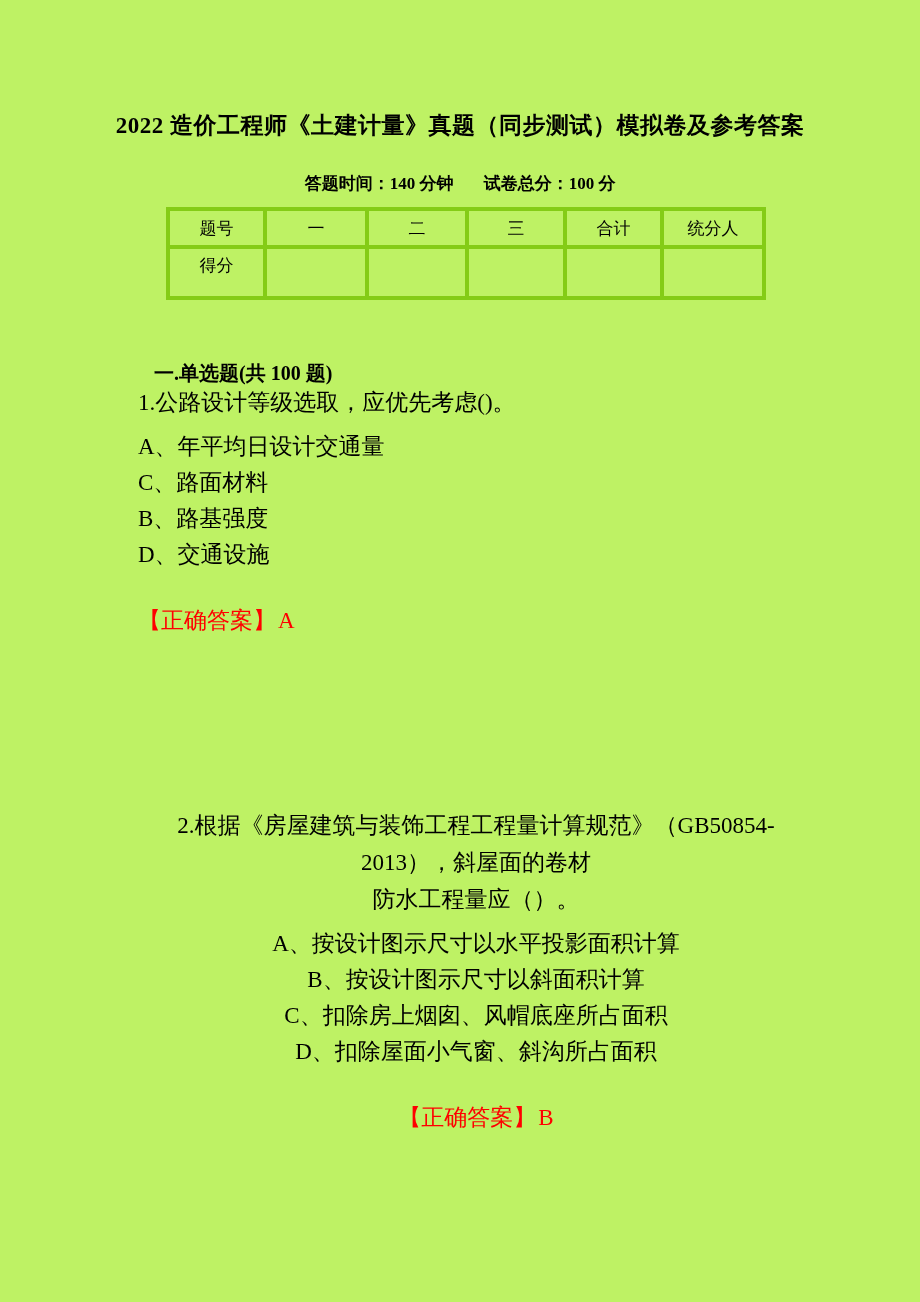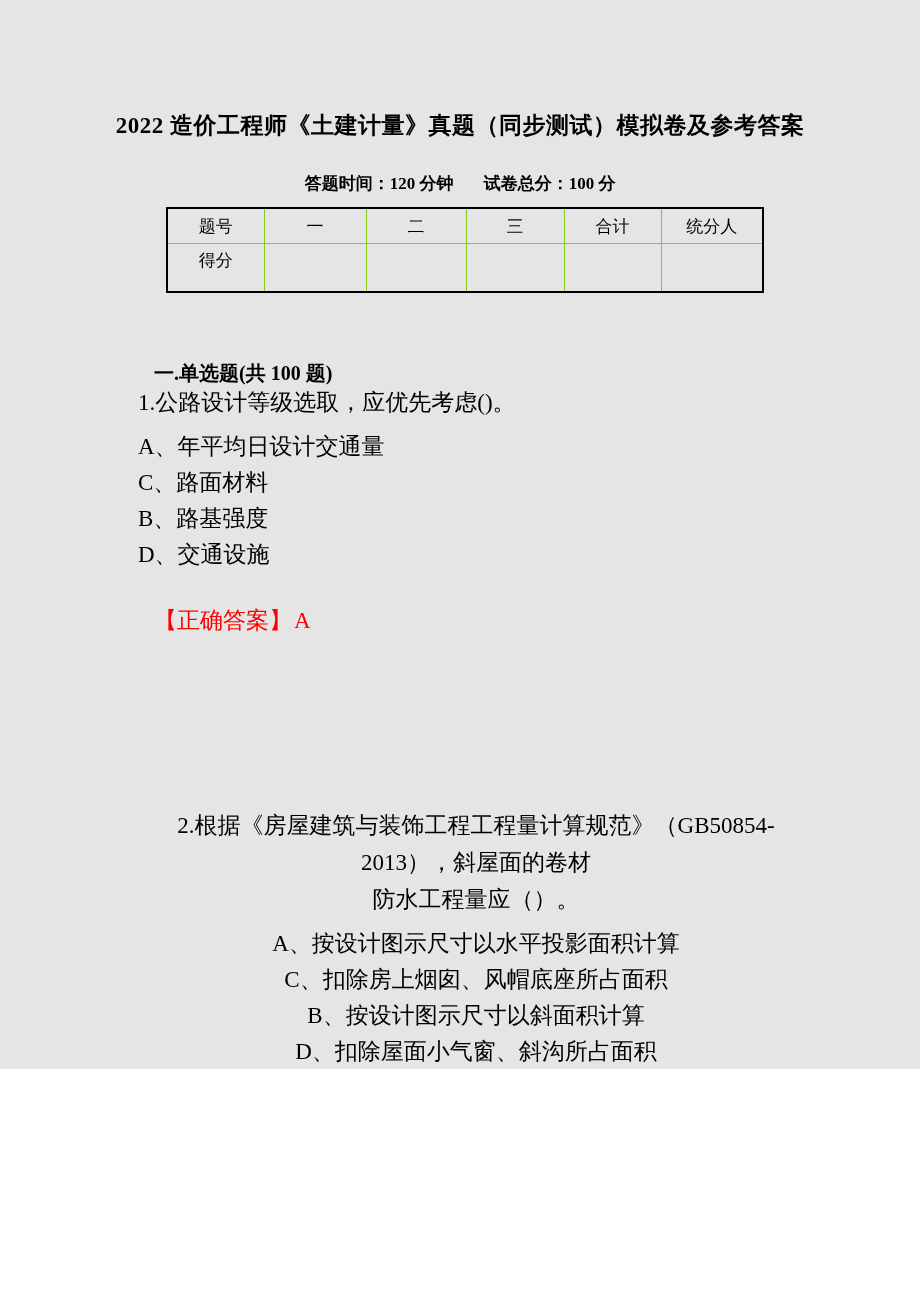--- a/index.html
+++ b/index.html
@@ -2,69 +2,69 @@
 <html><head>
 <meta charset="utf-8">
 <style>
   html, body { margin: 0; padding: 0; }
   body {
     width: 920px; height: 1302px;
     background: #ffffff;
     font-family: "Liberation Serif", "DejaVu Serif", serif;
     color: #000000;
   }
-  .page { position: relative; width: 920px; height: 1069px; overflow: hidden; background: #e5e5e5; }
+  .page { position: relative; width: 920px; height: 1302px; overflow: hidden; background: #bef264; }
 
   .title {
     position: absolute; top: 108px; left: 0; width: 920px;
     margin: 0; text-align: center;
     font-size: 23px; font-weight: bold; line-height: 36px;
     letter-spacing: 0.5px;
   }
 
   .meta {
     position: absolute; top: 170px; left: 0; width: 920px;
     text-align: center; font-size: 17px; font-weight: bold; line-height: 28px;
   }
   .meta .meta-score { margin-left: 26px; }
 
   table.score-table {
     position: absolute; top: 207px; left: 166px;
     border-collapse: collapse; table-layout: fixed;
     border: 2px solid #000000;
   }
   table.score-table td {
-    border: 1px solid #84cc16;
+    border: 4px solid #84cc16;
     font-size: 17px; text-align: center; padding: 0;
   }
   tr.score-header td { height: 34px; vertical-align: middle; }
   tr.score-row td { height: 42px; vertical-align: top; padding-top: 5px; }
 
   .section-heading {
     position: absolute; top: 342px; left: 138px;
     margin: 16px; font-size: 20px; font-weight: bold; line-height: 30px;
   }
 
   .question { position: absolute; left: 138px; width: 676px; font-size: 23px; }
   .q1 { top: 384px; }
   .q2 { top: 807px; text-align: center; }
   .q-line { margin: 0; line-height: 37px; }
   .opt { margin: 15px 0 0 0; line-height: 21px; }
-  .answer { margin: 45px 0 0 16px; line-height: 21px; color: #ff0000; }
+  .answer { margin: 45px 0 0 0; line-height: 21px; color: #ff0000; }
   .answer .answer-value { margin-left: 2px; }
 </style>
 </head>
 <body>
 
 <div class="page">
 
   <h1 class="title">2022 造价工程师《土建计量》真题（同步测试）模拟卷及参考答案</h1>
 
   <div class="meta">
-    <span class="meta-time">答题时间：120 分钟</span>
+    <span class="meta-time">答题时间：140 分钟</span>
     <span class="meta-score">试卷总分：100 分</span>
   </div>
 
   <table class="score-table">
     <colgroup>
       <col style="width:97px">
         <col style="width:102px">
         <col style="width:100px">
       <col style="width:98px">
         <col style="width:97px">
@@ -98,19 +98,19 @@
     <p class="opt">C、路面材料</p>
     <p class="opt">B、路基强度</p>
     <p class="opt">D、交通设施</p>
     <p class="answer"><span class="answer-label">【正确答案】</span><span class="answer-value">A</span></p>
   </div>
 
   <div class="question q2">
     <p class="q-line">2.根据《房屋建筑与装饰工程工程量计算规范》（GB50854-2013），斜屋面的卷材</p>
     <p class="q-line">防水工程量应（）。</p>
     <p class="opt">A、按设计图示尺寸以水平投影面积计算</p>
+    <p class="opt">B、按设计图示尺寸以斜面积计算</p>
     <p class="opt">C、扣除房上烟囱、风帽底座所占面积</p>
-    <p class="opt">B、按设计图示尺寸以斜面积计算</p>
     <p class="opt">D、扣除屋面小气窗、斜沟所占面积</p>
     <p class="answer"><span class="answer-label">【正确答案】</span><span class="answer-value">B</span></p>
   </div>
 
 </div>
 
 </body></html>

